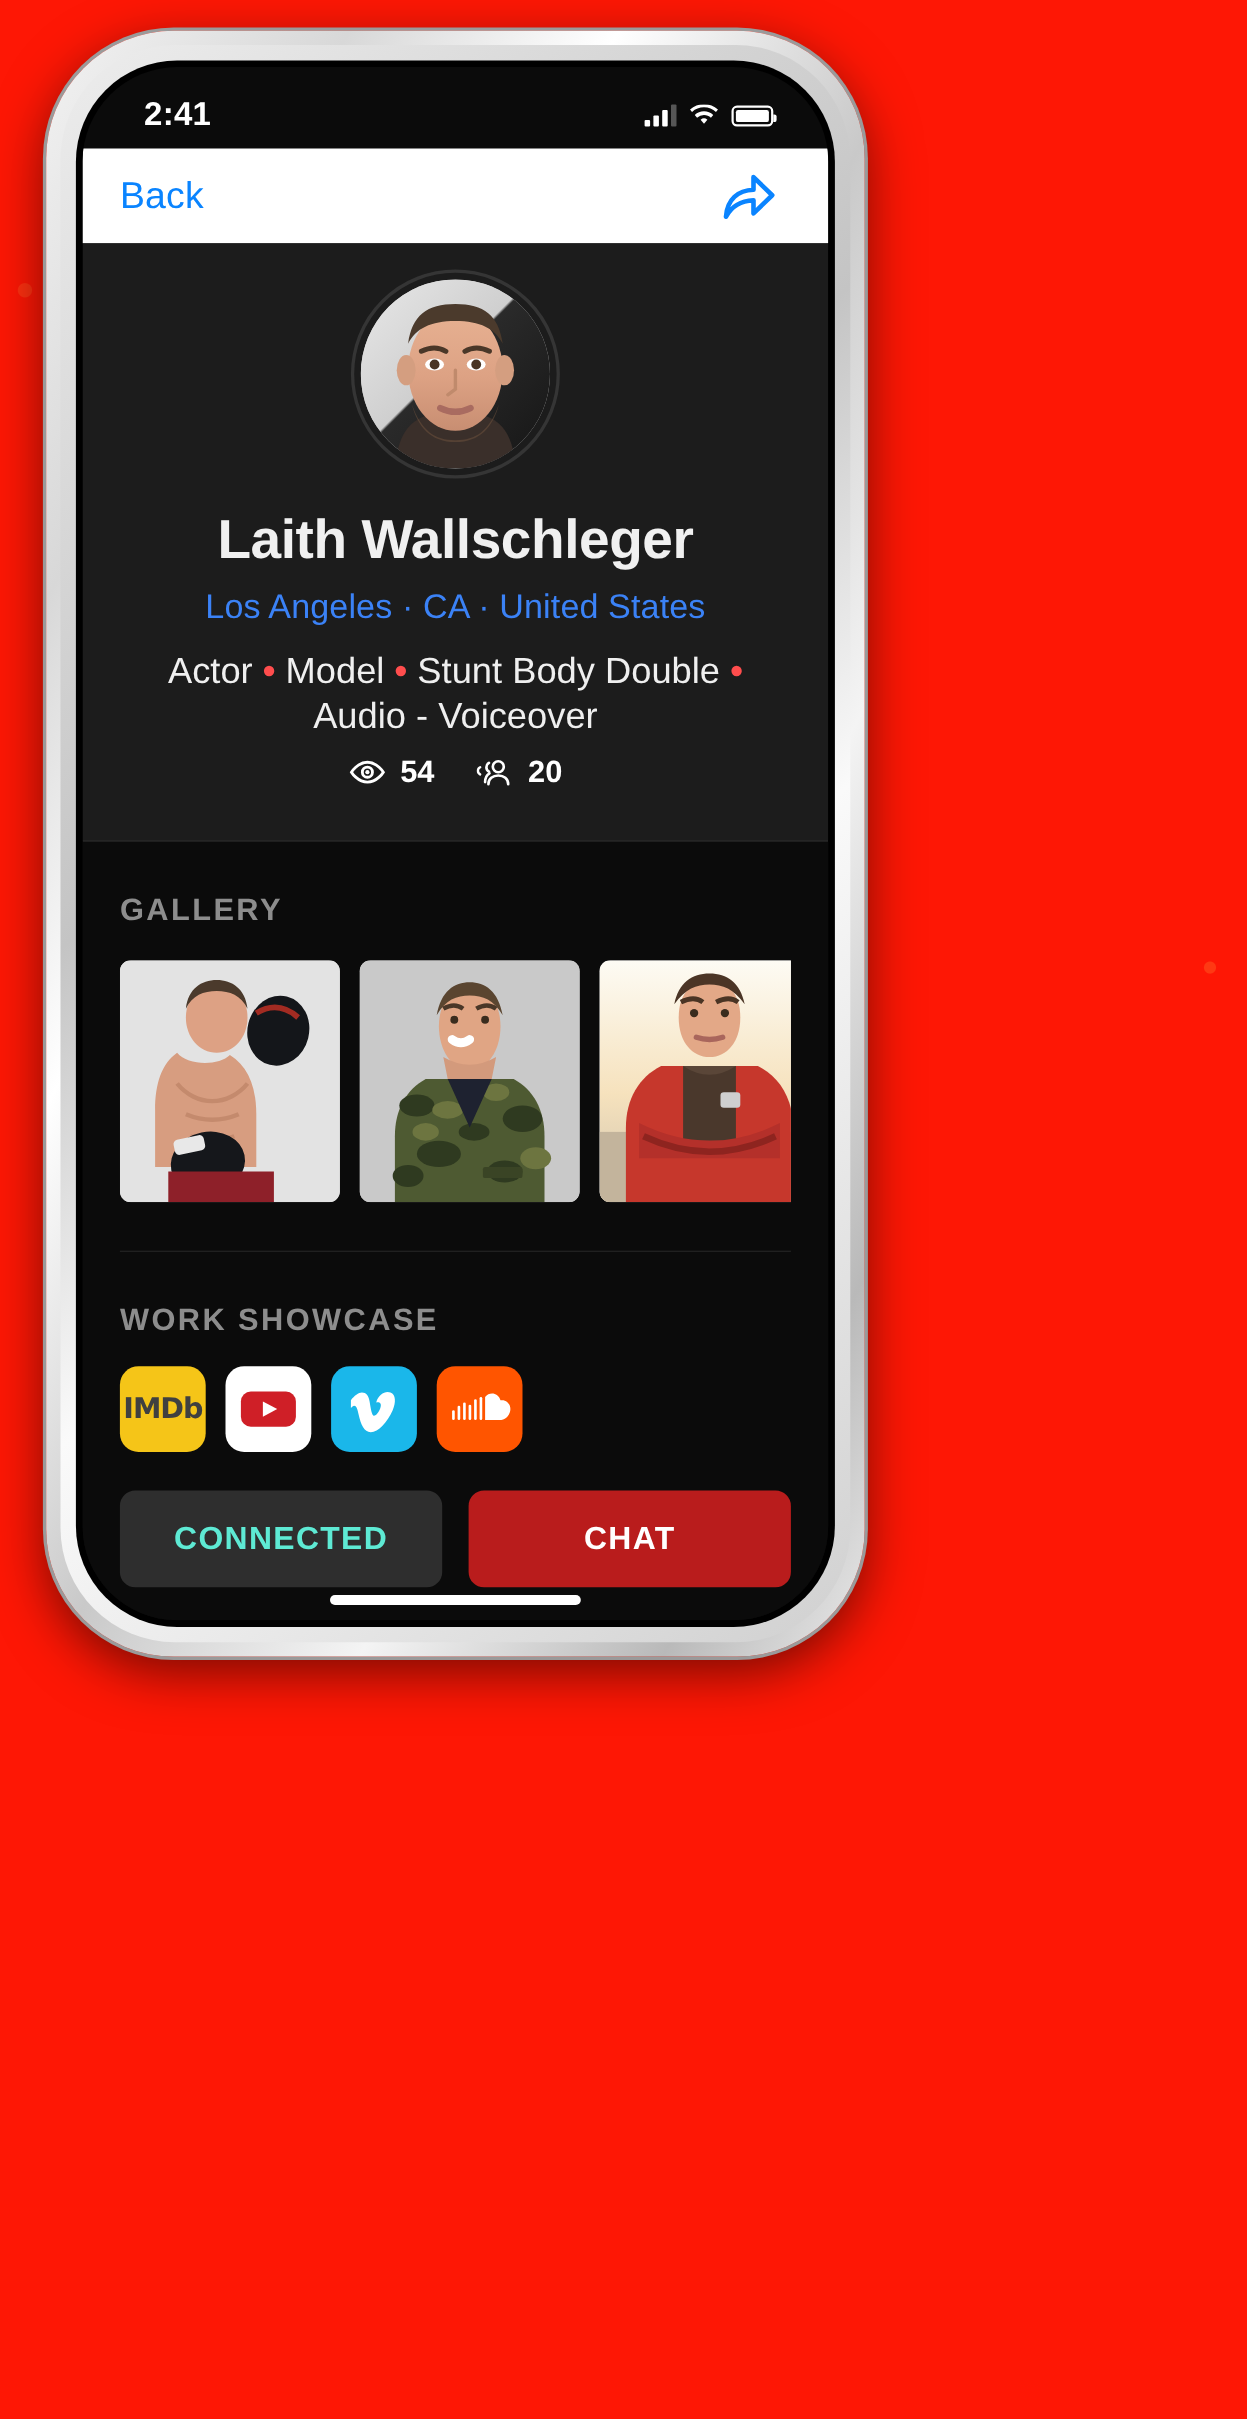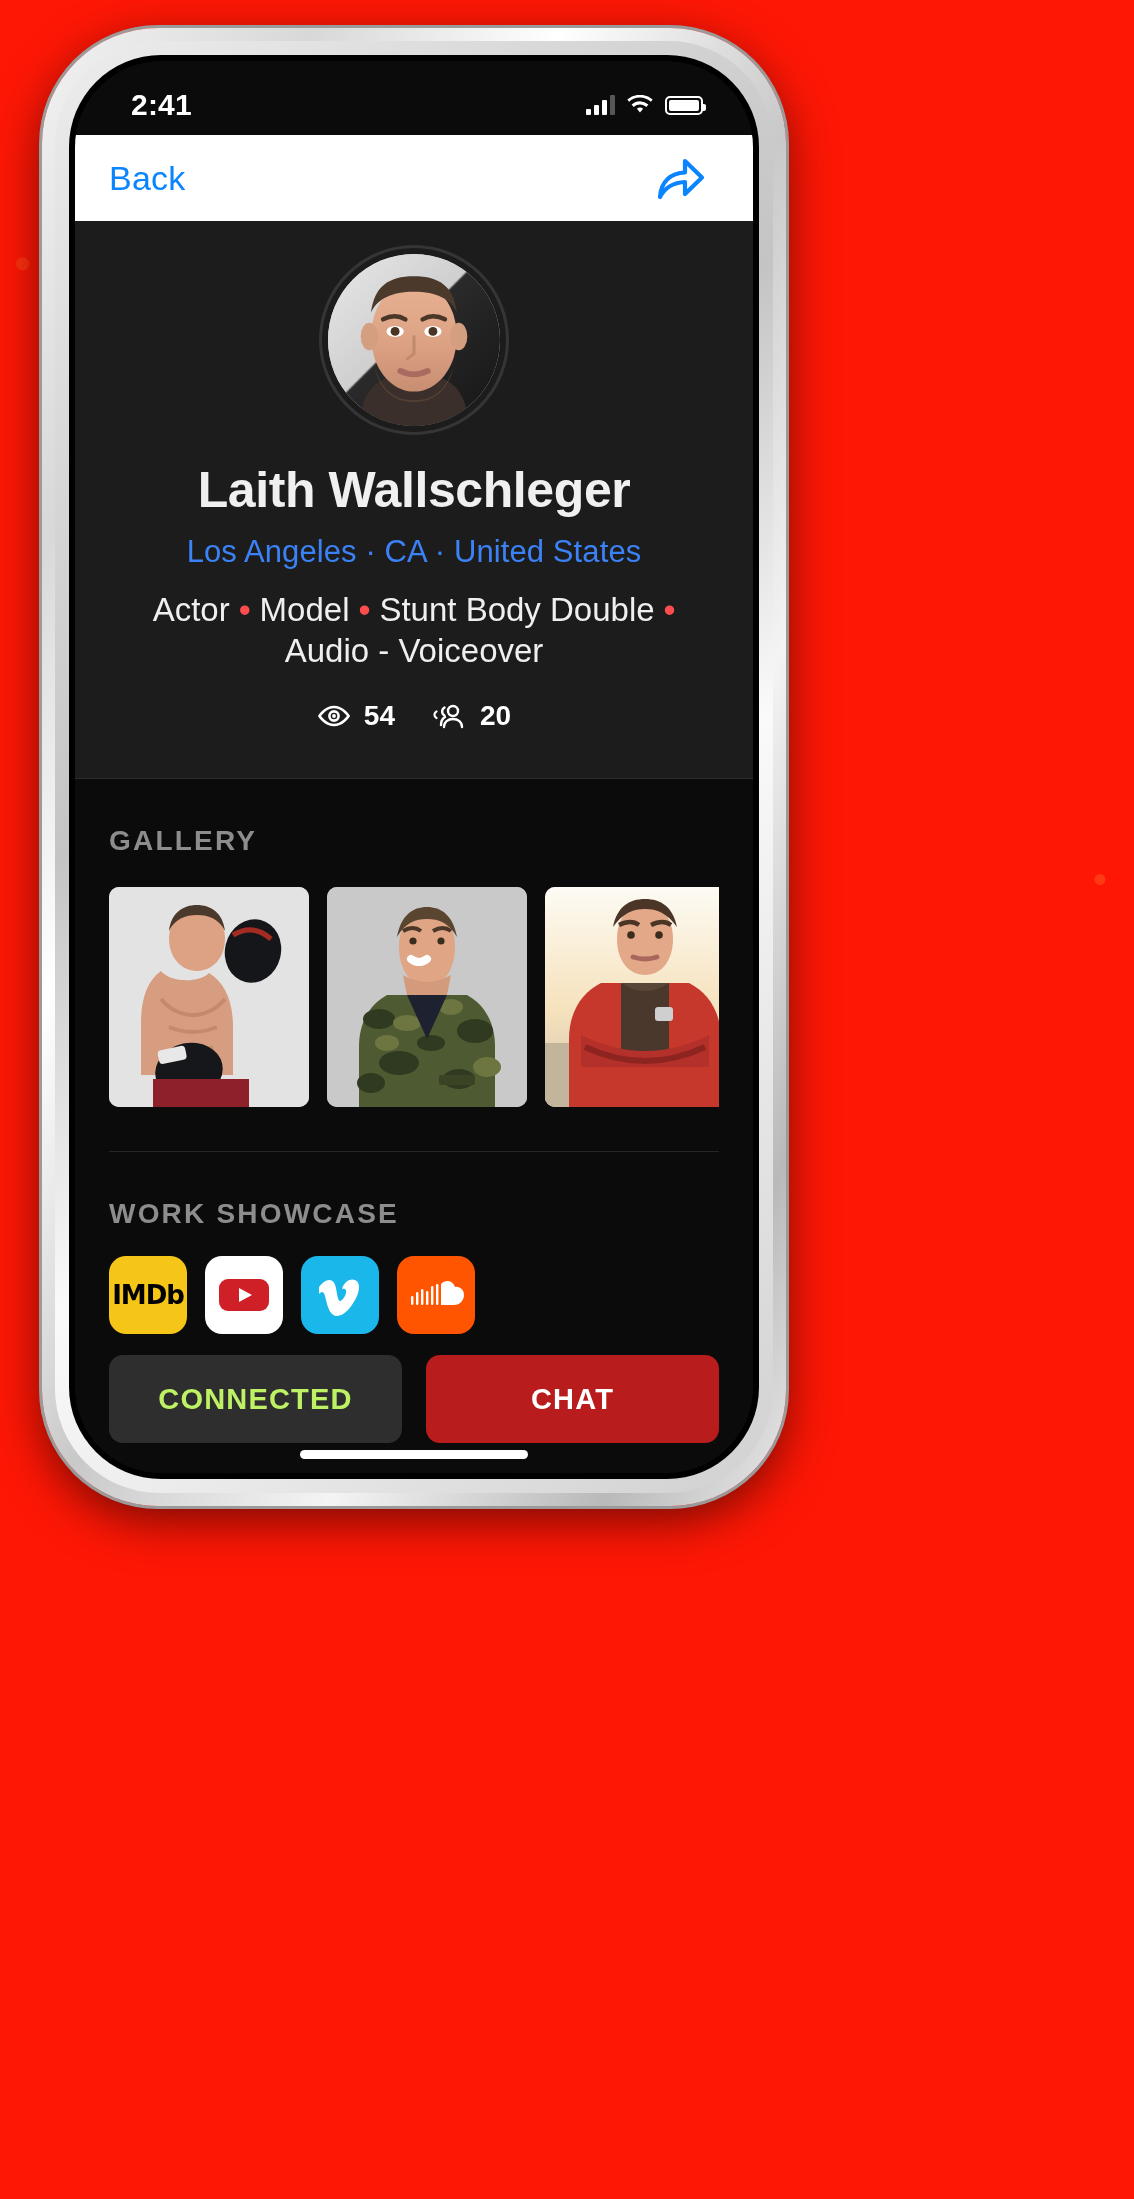--- a/index.html
+++ b/index.html
@@ -127,21 +127,21 @@
   }
   .p-loc{
     margin-top:16px; font-size:31px; color:#3b82f6; letter-spacing:.1px;
   }
   .p-roles{
     margin-top:20px; font-size:33px; color:#efefef;
     line-height:1.24; padding:0 26px;
   }
   .p-roles .sep{ color:#ff4d4d; font-weight:700; }
   .p-stats{
-    margin-top:28px;
+    margin-top:14px;
     display:flex; align-items:center; justify-content:center; gap:38px;
     color:#fff;
   }
   .stat{ display:flex; align-items:center; gap:13px; font-size:28px; font-weight:700; }
 
   
   .section{ padding:46px 34px 0; }
   .section-title{
     font-size:28px; letter-spacing:2.2px; color:#8d8d8d; font-weight:600;
   }
@@ -166,21 +166,21 @@
     margin-top:26px;
     display:flex; gap:18px;
   }
   .sc-icon{
     width:78px; height:78px; border-radius:17px;
     display:flex; align-items:center; justify-content:center;
     cursor:pointer; overflow:hidden;
   }
   .sc-imdb{ background:#f5c518; }
   .sc-imdb span{
-    font-size:26px; font-weight:900; color:#000000; letter-spacing:-1px;
+    font-size:26px; font-weight:900; color:#404040; letter-spacing:-1px;
     font-family:"DejaVu Sans", sans-serif;
   }
   .sc-youtube{ background:#fff; }
   .sc-vimeo{ background:#1ab7ea; }
   .sc-soundcloud{ background:#ff5500; }
 
   
   .credits{
     margin-top:54px;
     font-size:28px; letter-spacing:2.2px; color:#8d8d8d; font-weight:600;
@@ -192,21 +192,21 @@
     position:absolute; left:0; right:0; bottom:30px;
     display:flex; gap:24px;
     padding:0 34px;
     z-index:7;
   }
   .act-btn{
     flex:1; height:88px; border:0; border-radius:14px;
     font-family:inherit; font-size:29px; font-weight:700;
     letter-spacing:1.2px; cursor:pointer;
   }
-  .act-connected{ background:#2e2e2e; color:#bef264; }
+  .act-connected{ background:#2e2e2e; color:#5eead4; }
   .act-chat{ background:#b91c1c; color:#fff; }
 
   .home-indicator{
     position:absolute; bottom:14px; left:50%; transform:translateX(-50%);
     width:228px; height:9px; border-radius:6px; background:#fff;
     z-index:8;
   }
 </style>
 </head>
 <body>

